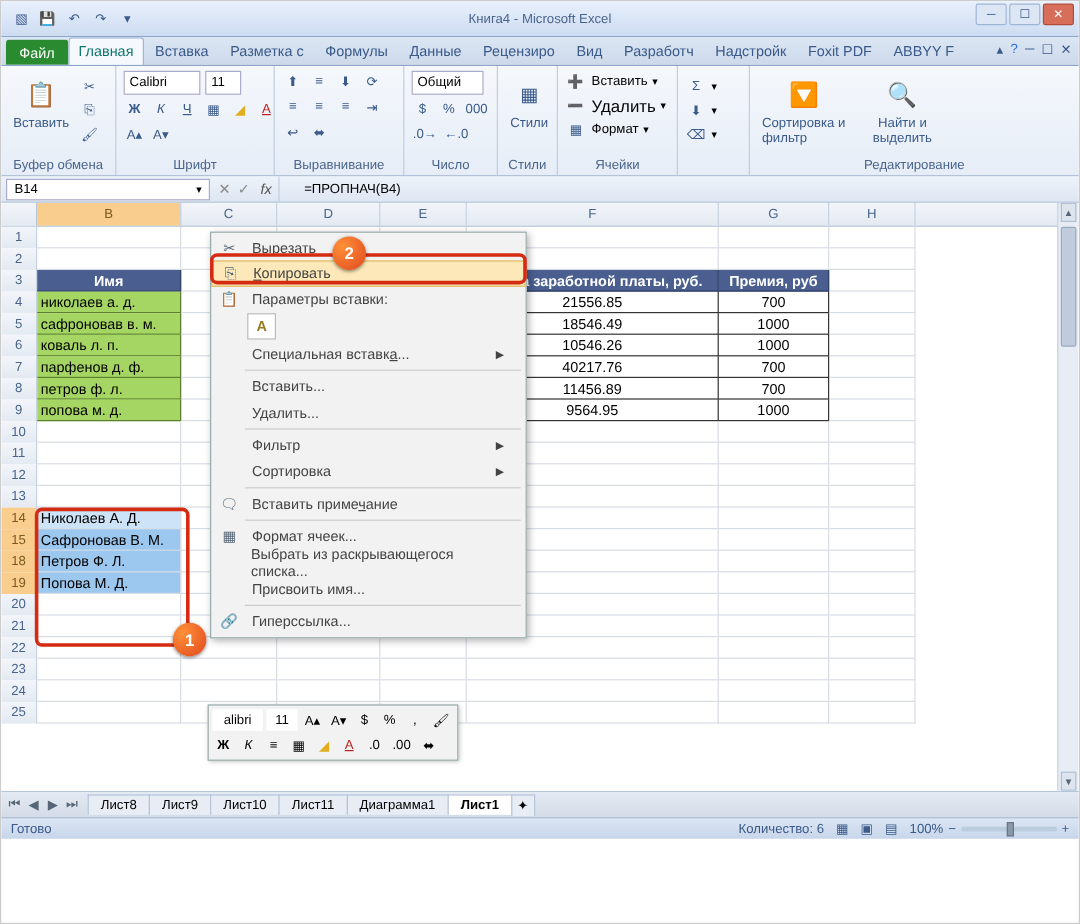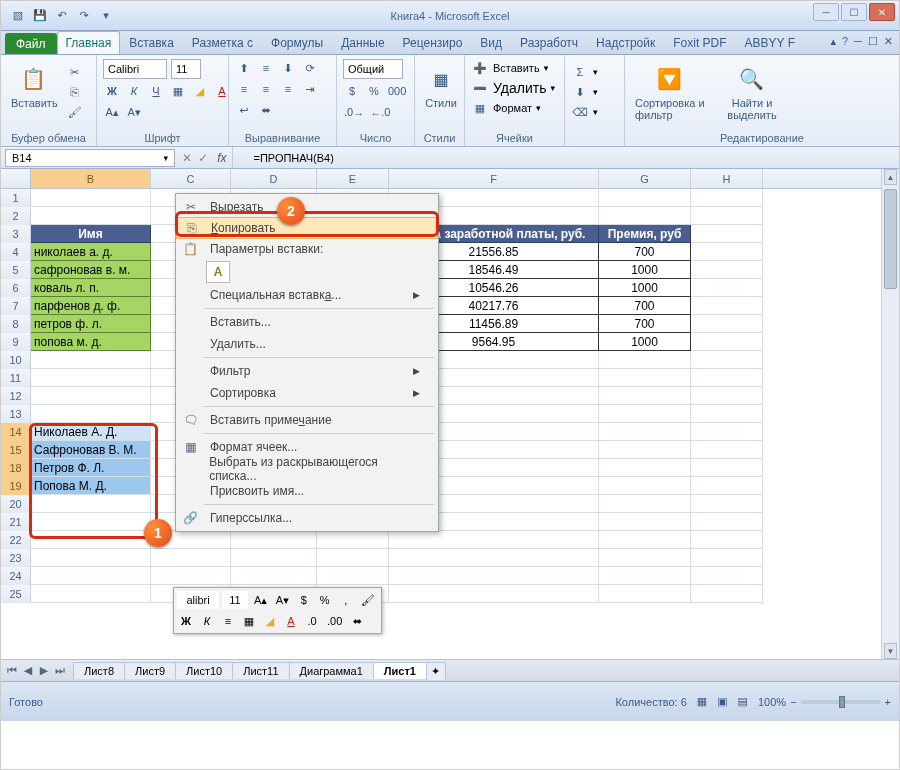--- a/index.html
+++ b/index.html
@@ -79,21 +79,21 @@
   .minitb { position:absolute; background:#f2f2f2; border:1px solid #9aa; box-shadow:1px 1px 4px rgba(0,0,0,.3); z-index:39; padding:3px; display:flex; flex-direction:column; gap:3px; font-size:11px;}
   .minitb .row { display:flex; gap:3px; align-items:center;}
   .minitb .b { min-width:18px; height:18px; border:1px solid transparent; display:flex; align-items:center; justify-content:center; padding:0 2px;}
   
   .sheettabs { height:22px; background:linear-gradient(#e4eaf2,#d4dce8); border-top:1px solid #b5c4d8; display:flex; align-items:center; padding-left:4px; gap:0; font-size:11px;}
   .sheettabs .nav { display:flex; gap:2px; padding-right:6px;}
   .sheettabs .nav span { width:14px; text-align:center; color:#567;}
   .stab { padding:2px 10px; background:#e8edf5; border:1px solid #b5c4d8; border-bottom:none; margin-right:-1px;}
   .stab.active { background:#fff; font-weight:bold;}
   
-  .status { height:40px; background:linear-gradient(#dbe6f4,#c8d6ea); border-top:1px solid #a0b4d0; display:flex; align-items:center; justify-content:space-between; padding:0 8px; font-size:11px; color:#3a5a8a;}
+  .status { height:18px; background:linear-gradient(#dbe6f4,#c8d6ea); border-top:1px solid #a0b4d0; display:flex; align-items:center; justify-content:space-between; padding:0 8px; font-size:11px; color:#3a5a8a;}
   .status .right { display:flex; align-items:center; gap:10px;}
   .zoom { display:flex; align-items:center; gap:4px;}
   .slider { width:80px; height:4px; background:#bcd; position:relative; border-radius:2px;}
   .slider .thumb { position:absolute; left:38px; top:-4px; width:6px; height:12px; background:#89a; border:1px solid #678;}
   
   .scroll-v { position:absolute; right:0; top:0; bottom:0; width:18px; background:#e8edf5; border-left:1px solid #c6d2e0;}
   .scroll-v .thumb { position:absolute; left:2px; right:2px; top:20px; height:100px; background:#c0ccdc; border:1px solid #9ab; border-radius:2px;}
   .scroll-v .arr { position:absolute; left:2px; right:2px; height:16px; background:#dde4ee; border:1px solid #b0c0d4; display:flex; align-items:center; justify-content:center; font-size:8px; color:#567;}
 </style>
 </head>

